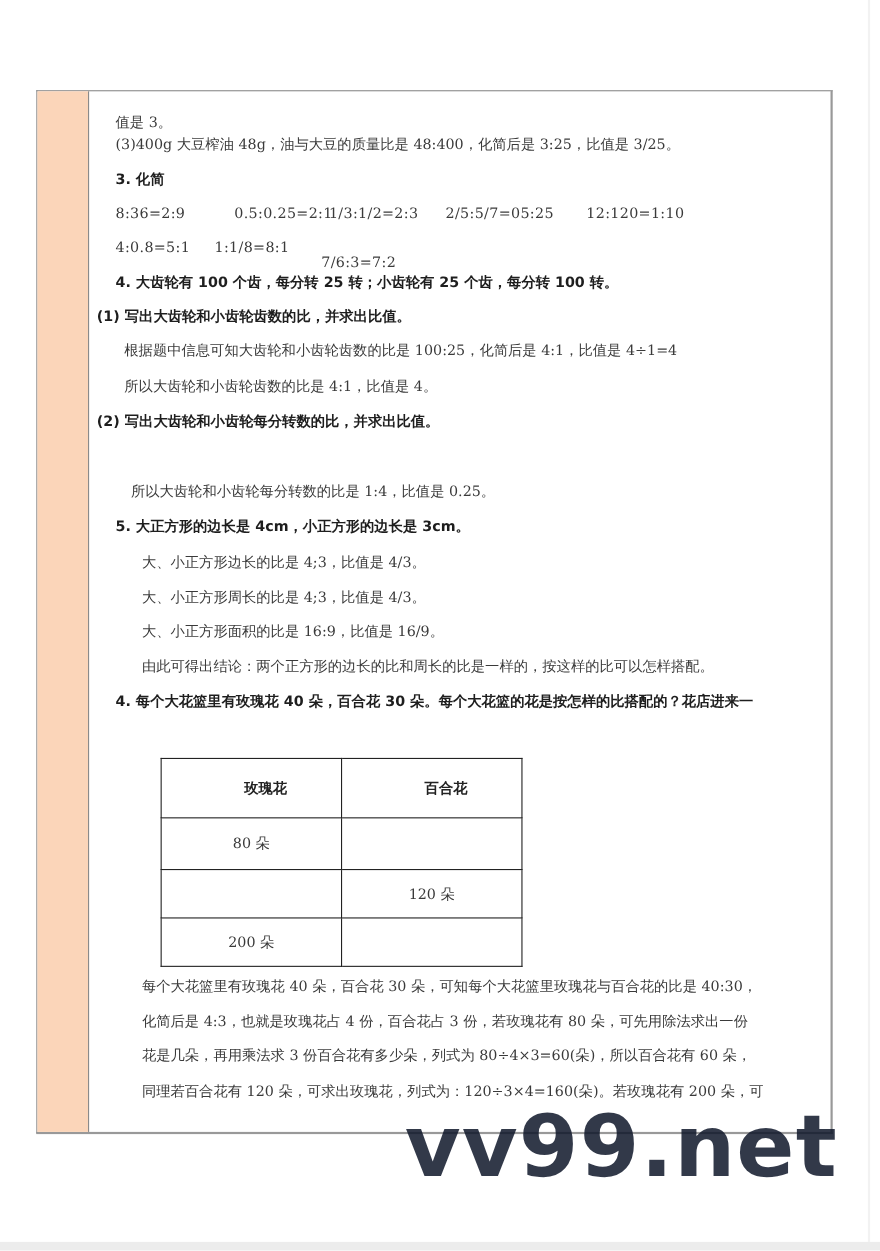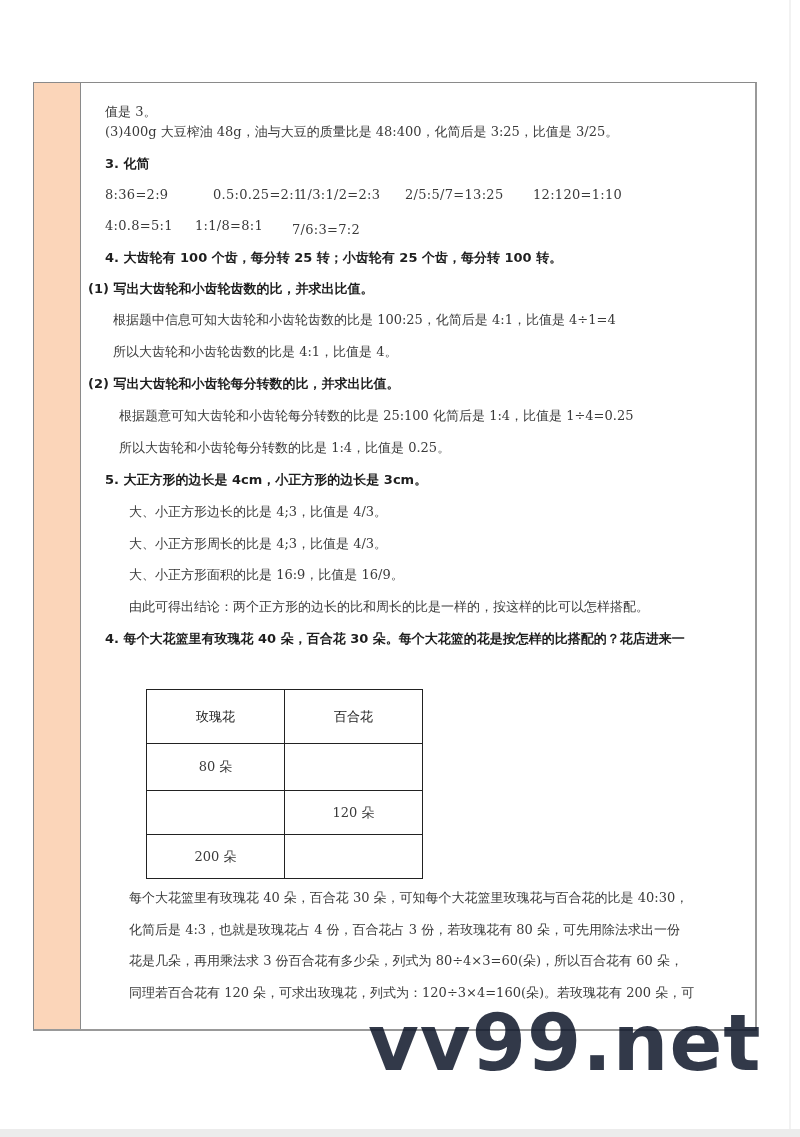--- a/index.html
+++ b/index.html
@@ -20,21 +20,21 @@
   .content { position:absolute; left:47px; top:0; right:0; bottom:0; }
   .ln { position:absolute; white-space:nowrap; font-size:13px; line-height:18px; color:#3a3a3a; }
   .b { font-weight:bold; color:#1e1e1e; font-family:"DejaVu Sans", "Liberation Sans", sans-serif; font-size:13px; }
   .mono { letter-spacing:0.3px; }
   table.fill {
     position:absolute; left:65px; top:606px; border-collapse:collapse;
   }
   table.fill td {
     border:1.5px solid #222; width:137px; text-align:center; font-size:13px; color:#3a3a3a; padding:0;
   }
-  table.fill td.hd { font-weight:normal; font-family:"DejaVu Sans","Liberation Sans",sans-serif; color:#222; }
+  table.fill td.hd { font-weight:bold; font-family:"DejaVu Sans","Liberation Sans",sans-serif; color:#222;padding-left:26px; }
   .wm {
     position:absolute; left:368px; top:998px; font-family:"DejaVu Sans","Liberation Sans",sans-serif;
     font-weight:bold; font-size:78px; color:#0f172a; letter-spacing:1px; opacity:0.85;
   }
 </style>
 </head>
 <body>
 
 <div class="right-edge"></div>
 <div class="bottom-strip"></div>
@@ -42,33 +42,32 @@
 <div class="outer">
   <div class="side"></div>
   <div class="content">
     <div class="ln" style="left:24px;top:20px;">值是 3。</div>
     <div class="ln" style="left:24px;top:40px;">(3)400g 大豆榨油 48g，油与大豆的质量比是 48:400，化简后是 3:25，比值是 3/25。</div>
     <div class="ln b" style="left:24px;top:72px;">3. 化简</div>
 
     <div class="ln mono" style="left:24px;top:103px;">8:36=2:9</div>
     <div class="ln mono" style="left:102px;top:103px;margin-left:30px;">0.5:0.25=2:1</div>
     <div class="ln mono" style="left:218px;top:103px;">1/3:1/2=2:3</div>
-    <div class="ln mono" style="left:324px;top:103px;">2/5:5/7=13:25</div>
+    <div class="ln mono" style="left:324px;top:103px;">2/5:5/7=05:25</div>
     <div class="ln mono" style="left:452px;top:103px;">12:120=1:10</div>
 
     <div class="ln mono" style="left:24px;top:134px;">4:0.8=5:1</div>
     <div class="ln mono" style="left:114px;top:134px;">1:1/8=8:1</div>
-    <div class="ln mono" style="left:211px;top:138px;">7/6:3=7:2</div>
+    <div class="ln mono" style="left:211px;top:148px;">7/6:3=7:2</div>
 
     <div class="ln b" style="left:24px;top:166px;">4. 大齿轮有 100 个齿，每分转 25 转；小齿轮有 25 个齿，每分转 100 转。</div>
     <div class="ln b" style="left:7px;top:197px;">(1) 写出大齿轮和小齿轮齿数的比，并求出比值。</div>
     <div class="ln" style="left:32px;top:228px;">根据题中信息可知大齿轮和小齿轮齿数的比是 100:25，化简后是 4:1，比值是 4÷1=4</div>
     <div class="ln" style="left:32px;top:260px;">所以大齿轮和小齿轮齿数的比是 4:1，比值是 4。</div>
     <div class="ln b" style="left:7px;top:292px;">(2) 写出大齿轮和小齿轮每分转数的比，并求出比值。</div>
-    <div class="ln" style="left:38px;top:324px;">根据题意可知大齿轮和小齿轮每分转数的比是 25:100 化简后是 1:4，比值是 1÷4=0.25</div>
     <div class="ln" style="left:38px;top:356px;">所以大齿轮和小齿轮每分转数的比是 1:4，比值是 0.25。</div>
 
     <div class="ln b" style="left:24px;top:388px;">5. 大正方形的边长是 4cm，小正方形的边长是 3cm。</div>
     <div class="ln" style="left:48px;top:420px;">大、小正方形边长的比是 4;3，比值是 4/3。</div>
     <div class="ln" style="left:48px;top:452px;">大、小正方形周长的比是 4;3，比值是 4/3。</div>
     <div class="ln" style="left:48px;top:483px;">大、小正方形面积的比是 16:9，比值是 16/9。</div>
     <div class="ln" style="left:48px;top:515px;">由此可得出结论：两个正方形的边长的比和周长的比是一样的，按这样的比可以怎样搭配。</div>
 
     <div class="ln b" style="left:24px;top:547px;">4. 每个大花篮里有玫瑰花 40 朵，百合花 30 朵。每个大花篮的花是按怎样的比搭配的？花店进来一</div>
 

